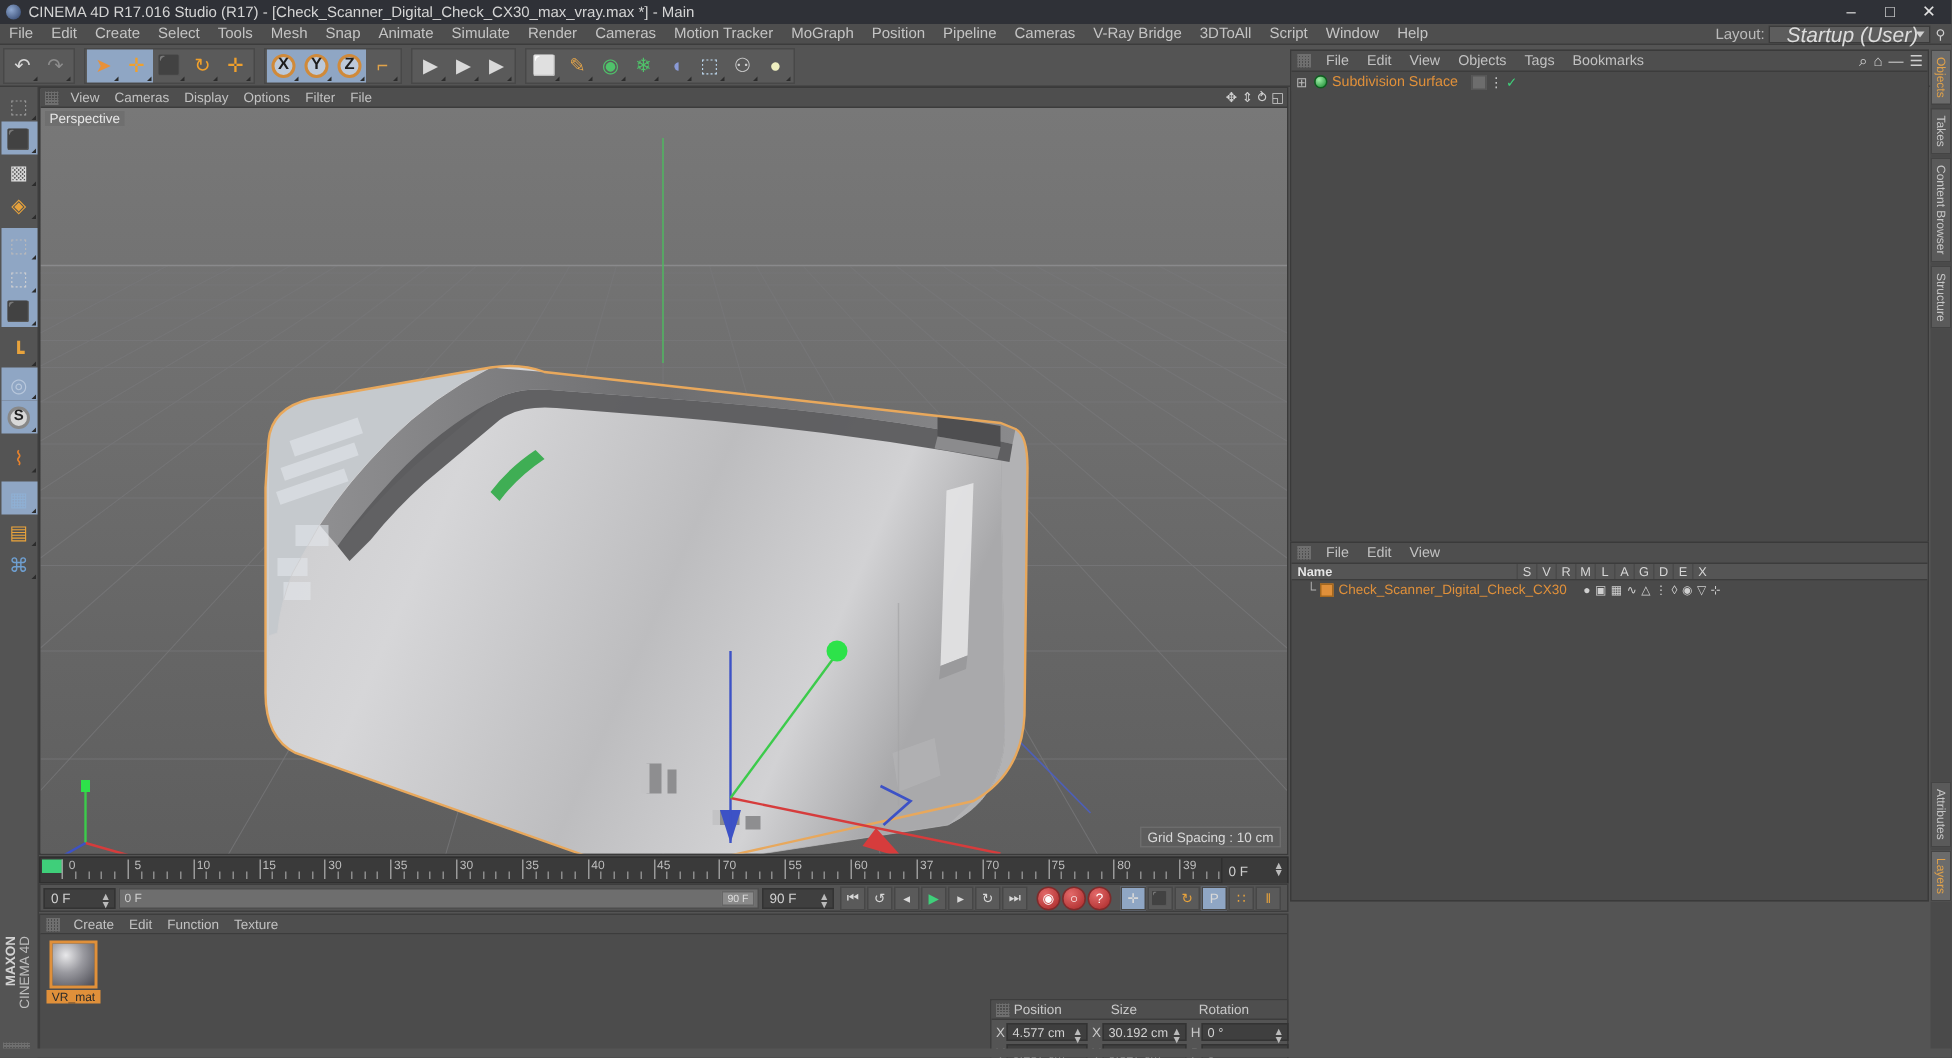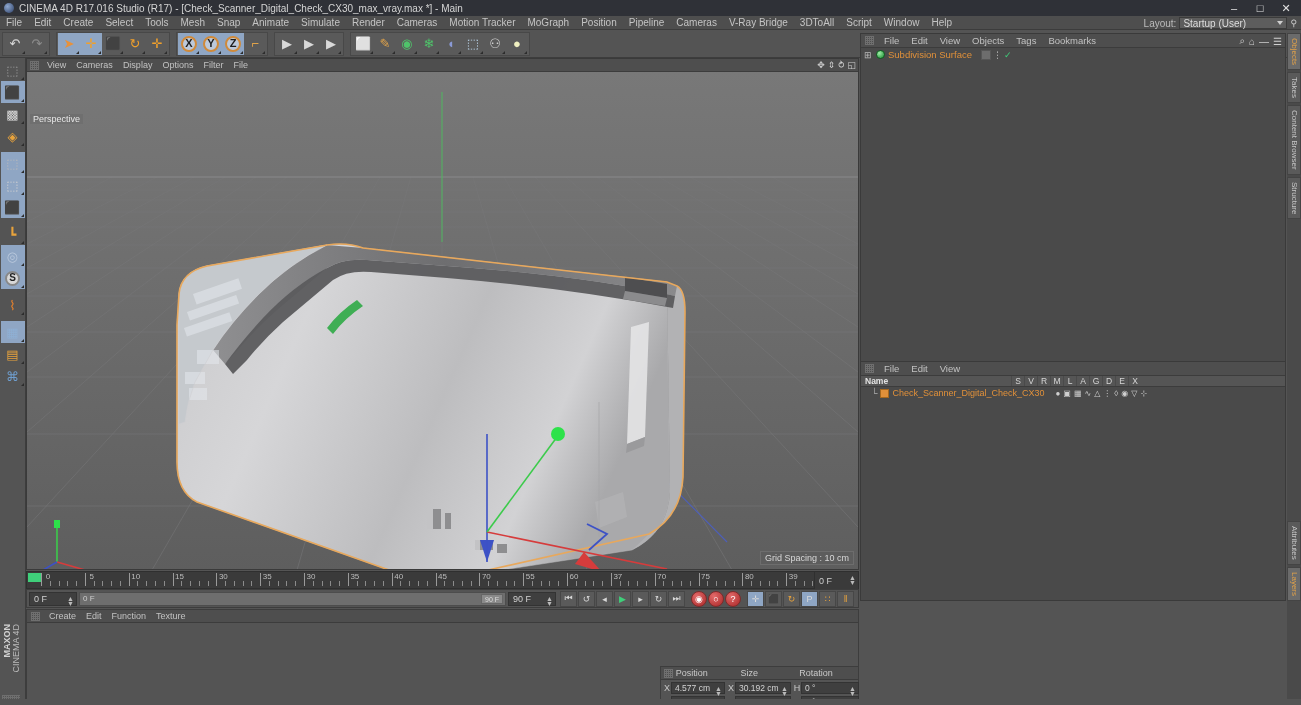--- a/index.html
+++ b/index.html
@@ -34,26 +34,26 @@
   .menubar{
     height:14px; background:#4e4e4e; display:flex; align-items:center;
     border-bottom:1px solid #3c3c3c; position:relative;
   }
   .menubar .mi{
     padding:0 6px; font-size:10px; color:#c4c4c4; height:14px;
     line-height:14px; white-space:nowrap; cursor:default;
   }
   .layout-box{
     position:absolute; right:4px; top:0; height:14px;
-    display:flex; align-items:center; gap:3px;
+    display:flex; align-items:center; gap:3px;text-align:center;
   }
   .layout-box .lbl{ font-size:10px; color:#bbb; }
   .layout-sel{
     width:108px; height:12px; background:#5d5d5d; border:1px solid #3b3b3b;
-    font-size:10px; color:#ddd; padding-left:3px; line-height:11px; position:relative;
+    font-size:14px; color:#ddd; padding-left:3px; line-height:11px; position:relative;font-style:italic;
   }
   .layout-sel .arrow{
     position:absolute; right:3px; top:3px; width:0;height:0;
     border-left:3px solid transparent;border-right:3px solid transparent;
     border-top:4px solid #cfcfcf;
   }
 
   
   .toolbar{
     height:28px; background:#545454; display:flex; align-items:center;
@@ -103,21 +103,21 @@
      background:repeating-linear-gradient(0deg,#8a8a8a 0 1px,transparent 1px 2px),
                 repeating-linear-gradient(90deg,#8a8a8a 0 1px,transparent 1px 2px);
      opacity:.55; }
   .vpmenu .mi{ padding:0 5px; font-size:9px; color:#c2c2c2; line-height:13px; }
   .vpicons{ position:absolute; right:2px; top:1px; display:flex; gap:3px; align-items:center; }
   .vpicons i{ font-style:normal; font-size:9px; color:#cfcfcf; }
 
   .vpcanvas{ position:absolute; top:13px; left:0; right:0; bottom:0; overflow:hidden; }
   .persp-label{
     position:absolute; left:3px; top:2px; font-size:9px; color:#e7e7e7;
-    background:#6f6f6f; padding:0 3px; z-index:5;margin-top:40px;
+    background:#6f6f6f; padding:0 3px; z-index:5;
   }
   .gridspacing{
     position:absolute; right:4px; bottom:4px; font-size:9px; color:#d8d8d8;
     background:#5d5d5d; border:1px solid #6d6d6d; padding:1px 4px; z-index:5;
   }
 
   
   .timeline{
     position:absolute; left:26px; top:513px; width:833px; height:18px;
     background:#3a3a3a; border:1px solid #2f2f2f;
@@ -847,20 +847,26 @@
     </div>
 
     <div class="matmgr">
       <div class="mm-menu">
         <div class="grip" style="width:9px;height:9px;margin:0 4px;background:repeating-linear-gradient(0deg,#8a8a8a 0 1px,transparent 1px 2px),repeating-linear-gradient(90deg,#8a8a8a 0 1px,transparent 1px 2px);opacity:.55"></div>
         <div class="mi">Create</div>
         <div class="mi">Edit</div>
         <div class="mi">Function</div>
         <div class="mi">Texture</div>
       </div>
+      <div class="mm-body">
+        <div class="mat">
+          <div class="sphere"></div>
+          <span class="nm">VR_mat</span>
+        </div>
+      </div>
     </div>
 
     <div class="brand">
       <span class="b1">MAXON</span>
       <span class="b2">CINEMA 4D</span>
       <div class="statusleft"></div>
     </div>
 
     <div class="coords">
       <div class="co-head">

